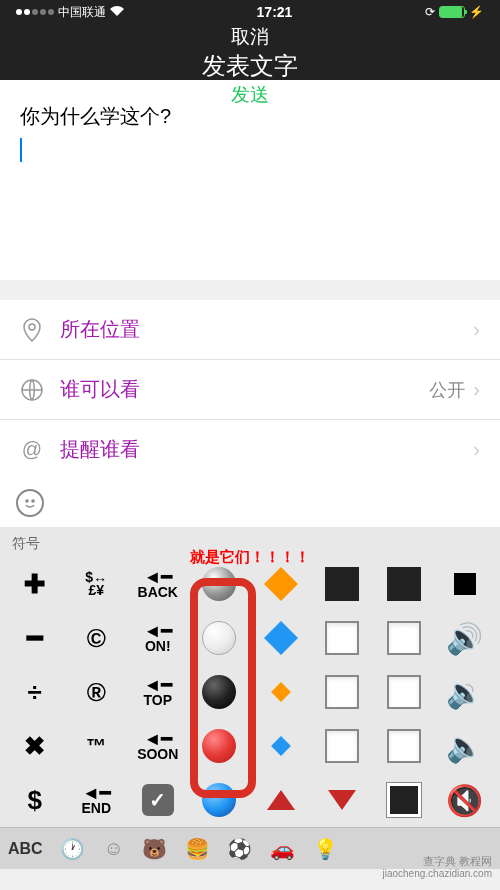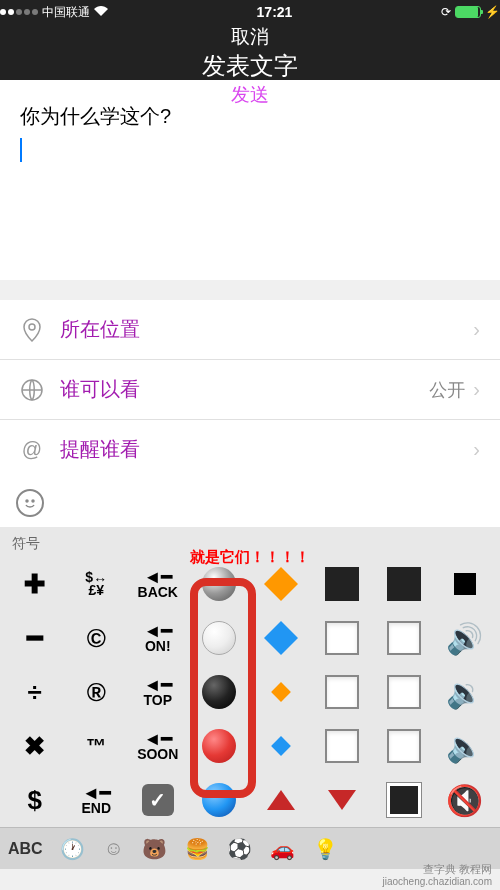--- a/index.html
+++ b/index.html
@@ -1,31 +1,31 @@
 <!DOCTYPE html>
 <html><head>
   <meta charset="utf-8">
   <style>
     * { margin: 0; padding: 0; box-sizing: border-box; }
     body { font-family: -apple-system, "Helvetica Neue", sans-serif; width: 500px; height: 890px; background: #f0f0f0; overflow: hidden; position: relative; }
     
-    .status-bar { height: 24px; background: #222; color: #fff; display: flex; align-items: center; justify-content: space-between; padding: 0 0; font-size: 12px; }
+    .status-bar { height: 24px; background: #222; color: #fff; display: flex; align-items: center; justify-content: space-between; padding: 0 16px; font-size: 12px; }
     .status-left { display: flex; align-items: center; gap: 4px; }
     .status-dots { display: flex; gap: 2px; }
     .dot { width: 6px; height: 6px; border-radius: 50%; background: rgba(255,255,255,0.4); }
     .dot.filled { background: #fff; }
     .status-right { display: flex; align-items: center; gap: 4px; }
     .battery { width: 26px; height: 12px; border: 1px solid #4cd964; border-radius: 3px; position: relative; }
     .battery::after { content: ''; position: absolute; right: -3px; top: 3px; width: 2px; height: 4px; background: #4cd964; border-radius: 0 1px 1px 0; }
     .battery-fill { background: #4cd964; height: 100%; width: 90%; border-radius: 1px; }
     
     .nav-bar { height: 56px; background: #222; display: flex; align-items: center; justify-content: space-between; padding: 0 16px; flex-direction: column; }
     .nav-left { color: #fff; font-size: 19px; }
     .nav-title { color: #fff; font-size: 24px; font-weight: 500; }
-    .nav-right { color: #d946ef; font-size: 19px; }
+    .nav-right { color: #22c55e; font-size: 19px; }
     
     .compose-area { background: #fff; padding: 18px 20px; min-height: 200px; font-size: 20px; color: #000; line-height: 1.8; }
     .compose-line2 { display: flex; align-items: center; gap: 4px; }
     .bullet-icon { width: 20px; height: 20px; border-radius: 50%; background: radial-gradient(circle at 35% 35%, #fff 0%, #aaa 40%, #666 100%); border: 1px solid #888; display: inline-block; }
     .cursor { width: 2px; height: 24px; background: #007aff; margin-top: 4px; }
     
     .settings-list { background: #fff; margin-top: 20px; }
     .setting-row { display: flex; align-items: center; padding: 16px 20px; border-bottom: 1px solid #e0e0e0; font-size: 20px; }
     .setting-icon { width: 24px; height: 24px; margin-right: 16px; color: #888; display: flex; align-items: center; justify-content: center; }
     .setting-label { flex: 1; color: #a21caf; }
@@ -62,21 +62,21 @@
     .kb-stack { display: flex; flex-direction: column; align-items: center; line-height: 0.9; }
     .arrow-left { font-size: 18px; }
     .check-box { width: 32px; height: 32px; background: #666; border-radius: 6px; display: flex; align-items: center; justify-content: center; color: #fff; font-size: 20px; }
     
     .highlight-box { position: absolute; top: 578px; left: 190px; width: 66px; height: 220px; border: 8px solid #d93025; border-radius: 16px; z-index: 10; }
     
     .kb-bottom { display: flex; background: #d4d4d4; border-top: 1px solid #bbb; height: 42px; align-items: center; padding: 1px 8px; gap: 18px; color: #888; }
     .kb-bottom .active { color: #333; font-weight: bold; }
     .kb-tab-icon { font-size: 20px; }
     
-    .watermark { position: absolute; bottom: 2px; right: 8px; font-size: 11px; color: #888; z-index: 20; text-align: right; line-height: 1.2; margin-top: 36px; }
+    .watermark { position: absolute; bottom: 10px; right: 8px; font-size: 11px; color: #888; z-index: 20; text-align: right; line-height: 1.2; margin-top: 36px; }
   </style>
 </head>
 <body>
 
 <div class="status-bar">
   <div class="status-left">
     <div class="status-dots">
       <span class="dot filled"></span>
         <span class="dot filled"></span>
         <span class="dot"></span>

